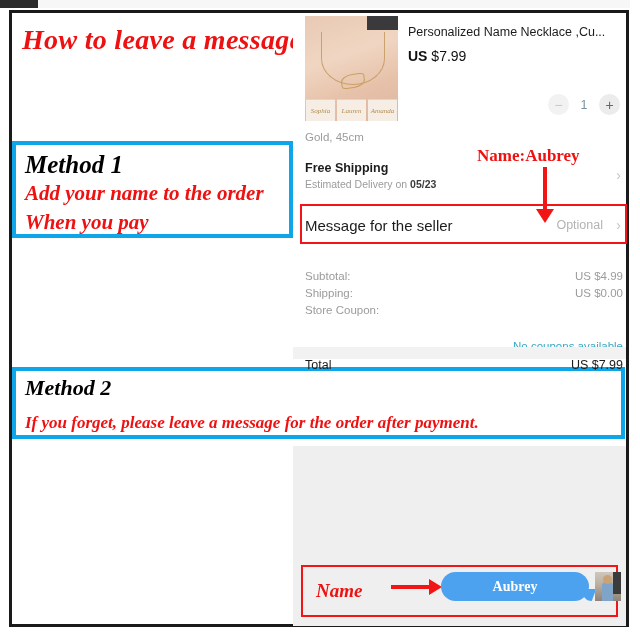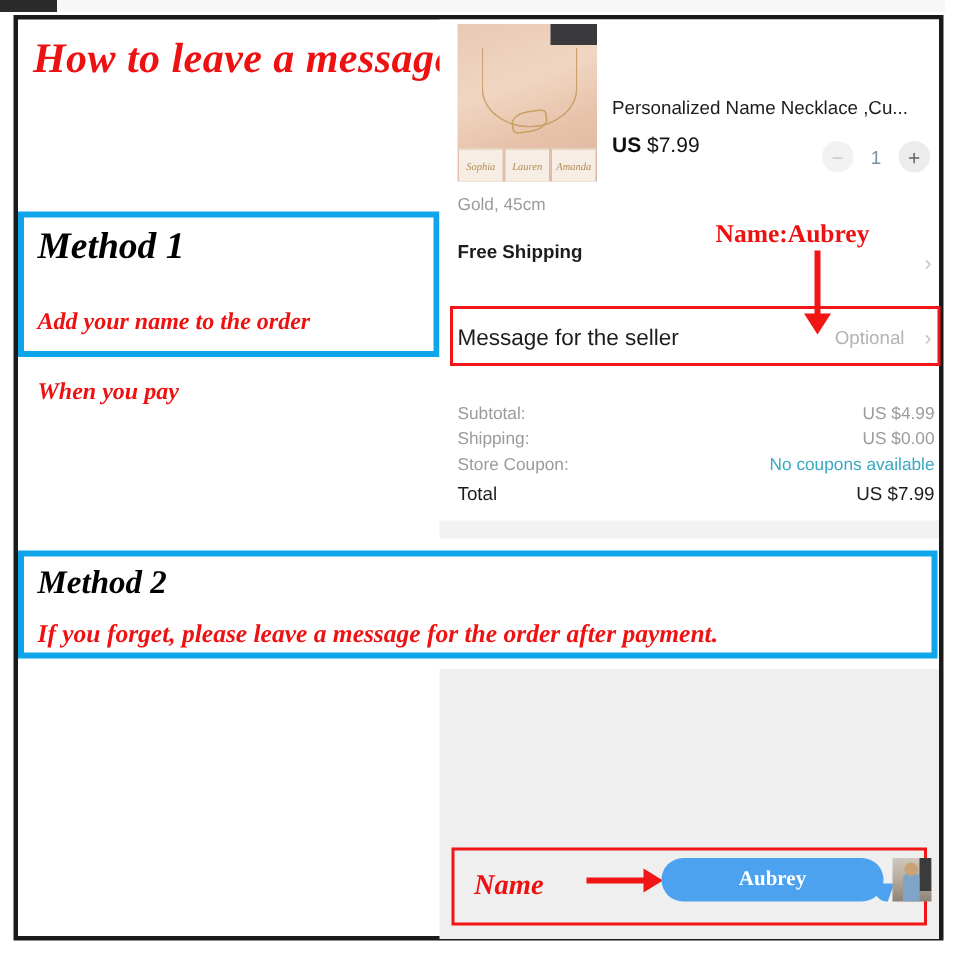--- a/index.html
+++ b/index.html
@@ -85,21 +85,21 @@
   .method1-box .method-title { font-size: 25px; padding: 7px 0 0 9px; }
   .method2-box .method-title { font-size: 22px; padding: 6px 12px 0 9px; }
 
   .method-sub {
     font-family: "Liberation Serif", serif;
     font-style: italic;
     font-weight: bold;
     color: #ee1111;
     line-height: 1.12;
   }
-  .method1-box .method-sub { font-size: 16px; padding: 5px 0 0 9px; margin-top: 24px; }
+  .method1-box .method-sub { font-size: 21px; padding: 5px 0 0 9px; }
   .method2-box .method-sub { font-size: 17px; padding: 4px 0 0 9px; white-space: nowrap; margin-top: 10px; }
 
   
   .checkout {
     position: absolute;
     left: 293px; top: 13px;
     width: 333px; height: 340px;
     background: #ffffff;
   }
 
@@ -145,21 +145,21 @@
     font-size: 7px;
     color: #b58b52;
     text-align: center;
     line-height: 22px;
     overflow: hidden;
   }
 
   .prod-info { position: absolute; left: 103px; top: 9px; width: 215px; }
   .prod-title {
     font-size: 12.5px; color: #1c1c1c; line-height: 1.2;
-    white-space: nowrap; overflow: hidden; margin-top: 40px;
+    white-space: nowrap; overflow: hidden;
   }
   .prod-price { margin-top: 8px; font-size: 14px; color: #111111; }
   .prod-price .cur { font-weight: bold; }
 
   .stepper {
     position: absolute; right: 3px; top: 78px;
     display: flex; align-items: center; gap: 11px;
   }
   .step-btn {
     width: 21px; height: 21px; border-radius: 50%;
@@ -199,21 +199,21 @@
 
   .totals {
     position: absolute; left: 12px; top: 254px; width: 318px;
   }
   .tot-line {
     display: flex; justify-content: space-between;
     font-size: 11.5px; color: #9b9b9b;
     padding: 2.5px 0;
   }
   .tot-line.grand { color: #1c1c1c; font-size: 12.5px; padding-top: 4px; }
-  .tot-line .coupon { color: #3aa8c1; }
+  .tot-line .coupon { color: #3aa8c1; margin-top: 36px; }
 
   .gray-band {
     position: absolute; left: 0; top: 334px; width: 333px; height: 12px;
     background: #f2f2f2;
   }
 
   
   .red-box-msg {
     position: absolute; left: 300px; top: 204px;
     width: 327px; height: 40px;
@@ -415,20 +415,23 @@
         <div class="step-btn step-minus">−</div>
         <div class="step-qty">1</div>
         <div class="step-btn step-plus">+</div>
       </div>
     </div>
 
     <div class="variant">Gold, 45cm</div>
 
     <div class="ship-row">
       <div class="ship-title">Free Shipping</div>
+      <div class="ship-sub">
+        <span>Estimated Delivery on </span><b>05/23</b>
+      </div>
       <div class="chev">›</div>
     </div>
 
     <div class="msg-row">
       <span class="msg-label">Message for the seller</span>
       <span class="msg-optional">Optional</span>
       <span class="msg-chev">›</span>
     </div>
 
     <div class="totals">

